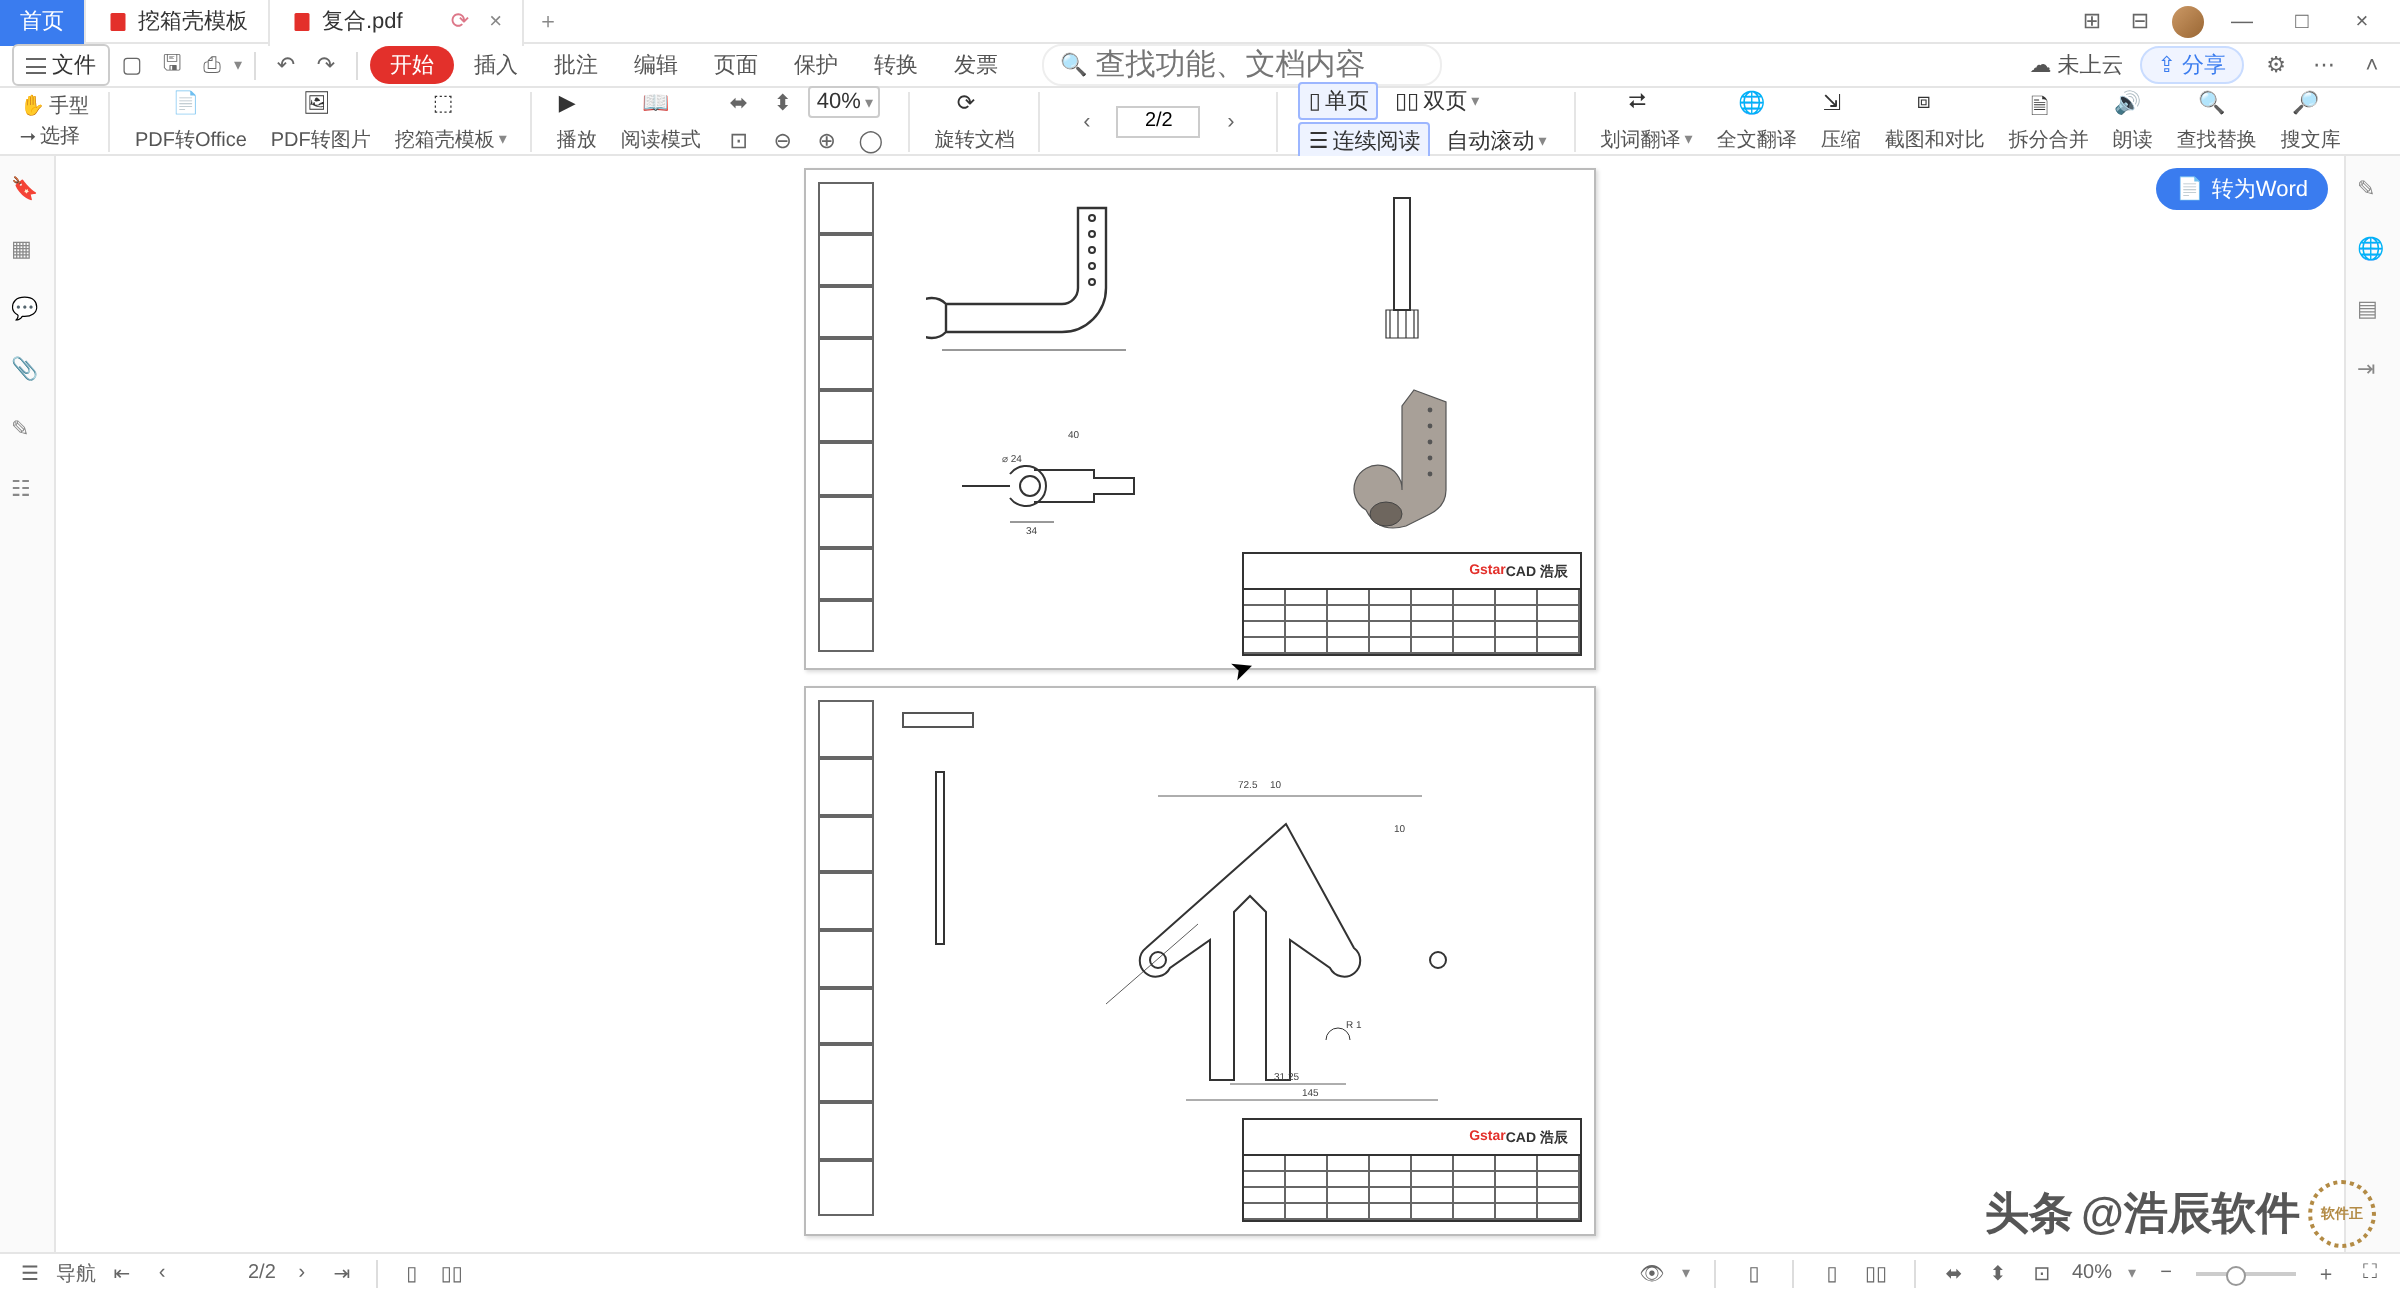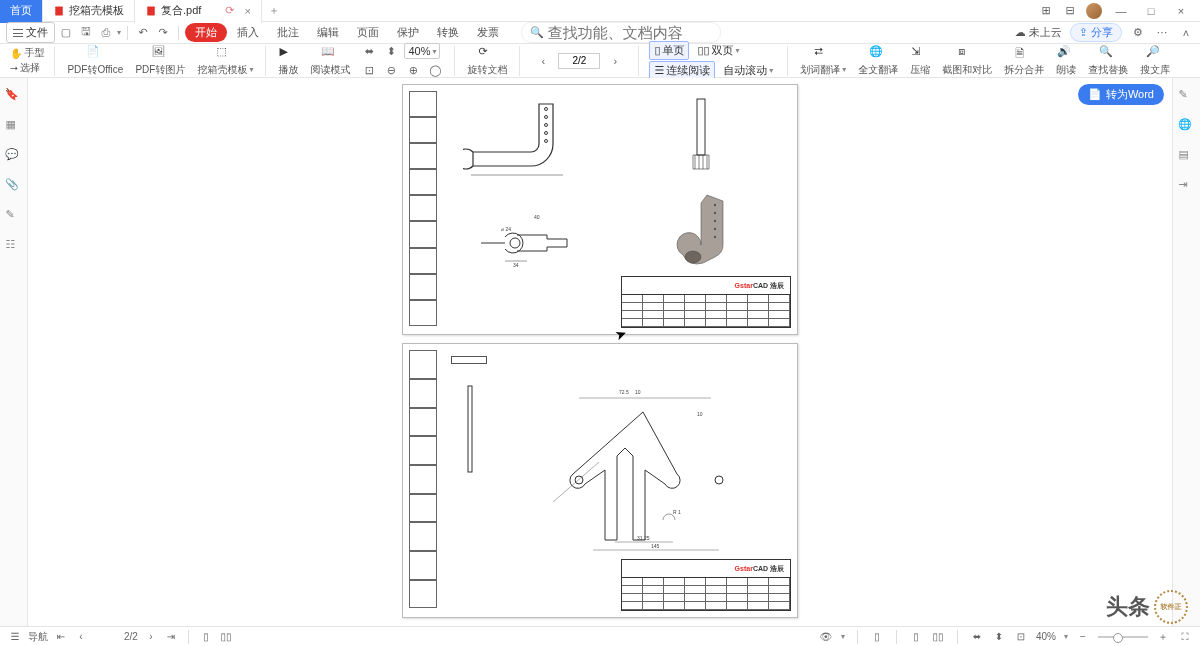--- a/index.html
+++ b/index.html
@@ -490,14 +490,15 @@
       <span class="caret">▾</span>
     <span class="sb-ic">−</span>
     <span class="zoom-slider"></span>
     <span class="sb-ic">＋</span>
     <span class="sb-ic">⛶</span>
   </div>
 </div>
 
 <div class="watermark">
   <span>头条</span>
+  <span>@浩辰软件</span>
   <span class="badge">软件正</span>
 </div>
 
 </body></html>

